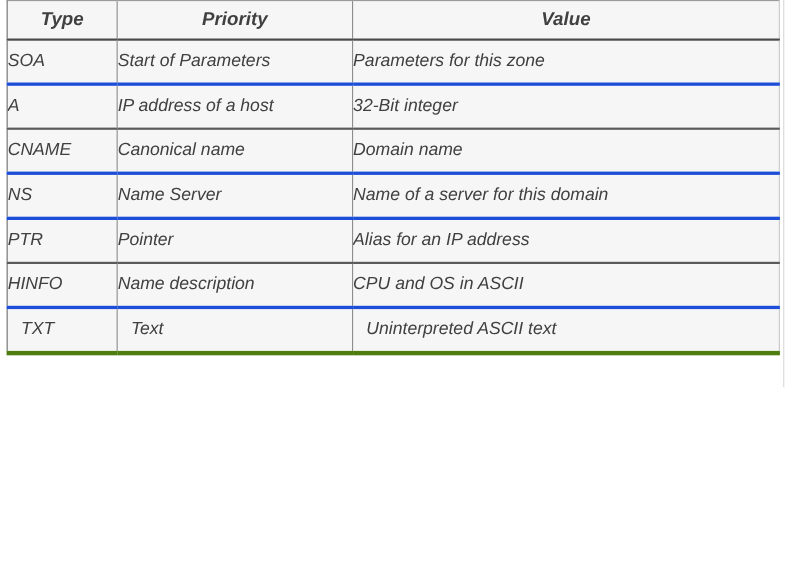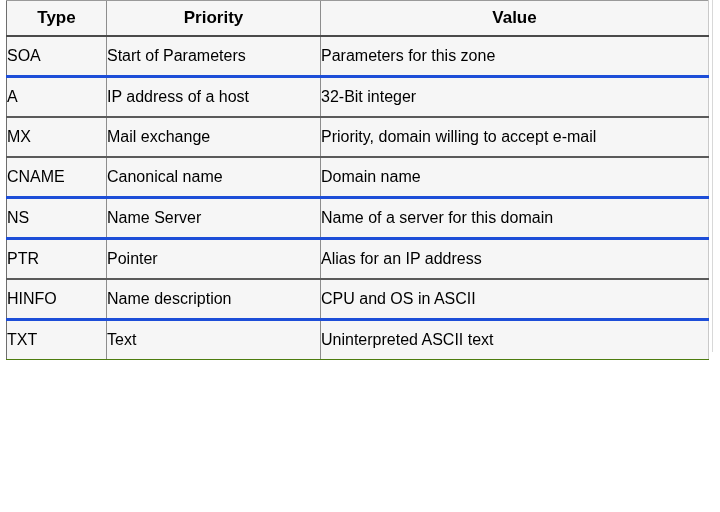--- a/index.html
+++ b/index.html
@@ -47,26 +47,27 @@
     background: #f6f6f6;
   }
 
   table.rr-table col.c-type    { width: 100px; }
   table.rr-table col.c-meaning { width: 214px; }
   table.rr-table col.c-value   { width: 388px; }
 
   table.rr-table th,
   table.rr-table td {
     background: #f6f6f6;
-    color: #000000;
+    color: #404040;
     padding: 0;
     margin: 0;
     vertical-align: middle;
     white-space: nowrap;
     overflow: hidden;
+    font-style: italic;
   }
 
   
   table.rr-table th.sep-l,
   table.rr-table td.sep-l {
     border-left: 1px solid #8d8d8d;
   }
 
   table.rr-table th:first-child,
   table.rr-table td:first-child {
@@ -97,21 +98,22 @@
     font-weight: normal;
     text-align: left;
     border-bottom: 3px solid #1d4ed8;
   }
 
   tbody tr.data-row.thick-sep td {
     border-bottom: 2px solid #5a5a5a;
   }
 
   tbody tr.data-row:last-child td {
-    border-bottom: 1px solid #4d7c0f;
+    border-bottom: 4px solid #4d7c0f;
+    padding-left: 12px;
   }
 
   td.cell-type    { padding-left: 8px; }
   td.cell-meaning { padding-left: 10px; }
   td.cell-value   { padding-left: 10px; }
 
   th.head-type    { }
   th.head-meaning { }
   th.head-value   { }
 </style>
@@ -143,25 +145,20 @@
           <td class="cell-meaning sep-l">Start of Parameters</td>
           <td class="cell-value sep-l">Parameters for this zone</td>
         </tr>
 
         <tr class="data-row thick-sep">
           <td class="cell-type">A</td>
           <td class="cell-meaning sep-l">IP address of a host</td>
           <td class="cell-value sep-l">32-Bit integer</td>
         </tr>
 
-        <tr class="data-row thick-sep">
-          <td class="cell-type">MX</td>
-          <td class="cell-meaning sep-l">Mail exchange</td>
-          <td class="cell-value sep-l">Priority, domain willing to accept e-mail</td>
-        </tr>
 
         <tr class="data-row">
           <td class="cell-type">CNAME</td>
           <td class="cell-meaning sep-l">Canonical name</td>
           <td class="cell-value sep-l">Domain name</td>
         </tr>
 
         <tr class="data-row">
           <td class="cell-type">NS</td>
           <td class="cell-meaning sep-l">Name Server</td>

